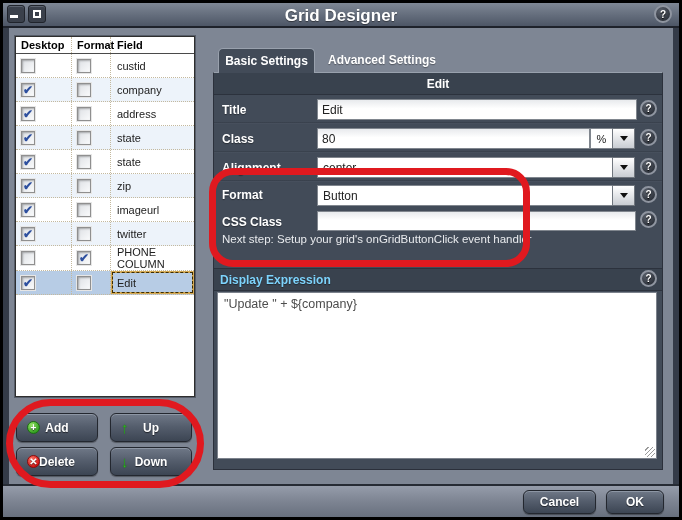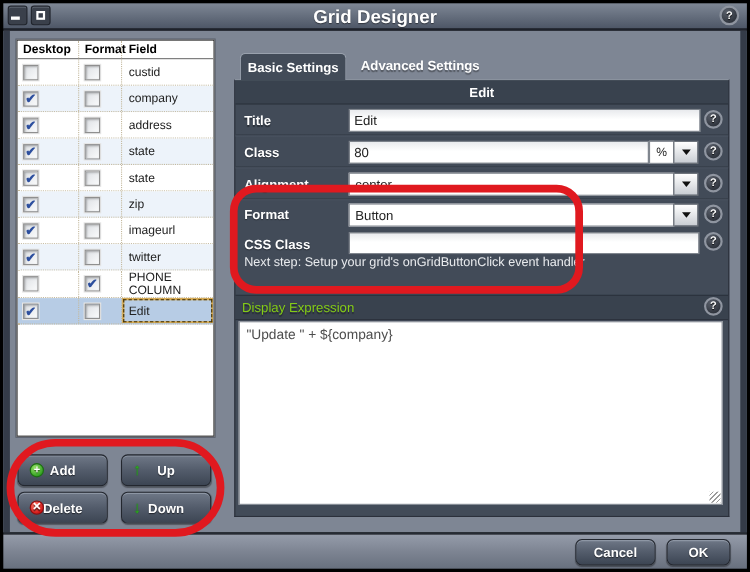--- a/index.html
+++ b/index.html
@@ -106,21 +106,21 @@
     justify-content:center; cursor:pointer; }
   .dd-tri { width:0; height:0; border-left:4px solid transparent; border-right:4px solid transparent;
     border-top:5px solid #101010; }
   .help-row { position:absolute; z-index:2; }
   .help-row .help-circle { width:17px; height:17px; font-size:10px; }
   .note-text { position:absolute; z-index:2; color:#e9ebee; font-size:11.5px; }
 
   .expr-header { position:absolute; left:214px; top:268px; width:448px; height:23px;
     background:#39424e; border-top:1px solid #2c323d; border-bottom:1px solid #2c323d;
     z-index:2; display:flex; align-items:center; }
-  .expr-header .flabel2 { color:#84cc16; font-size:12px; font-weight:normal; margin-left:6px;
+  .expr-header .flabel2 { color:#7dd3fc; font-size:12px; font-weight:bold; margin-left:6px;
     text-shadow:0 1px 1px rgba(0,0,0,.4); }
   .expr-area { position:absolute; left:217px; top:292px; width:440px; height:167px; z-index:2;
     border:1px solid #7c828c; background:#fff; color:#4d4d4d; font-size:12.5px;
     font-family:"Liberation Sans", sans-serif; padding:4px 6px; resize:none; }
   .resize-handle { position:absolute; left:645px; top:447px; width:10px; height:10px; z-index:3;
     background:repeating-linear-gradient(135deg, transparent 0 2px, #9a9a9a 2px 3px); }
 
   
   .footer-divider { position:absolute; left:3px; top:484px; width:676px; height:2px; background:#262b34; }
   .footer { position:absolute; left:3px; top:486px; width:676px; height:31px;

